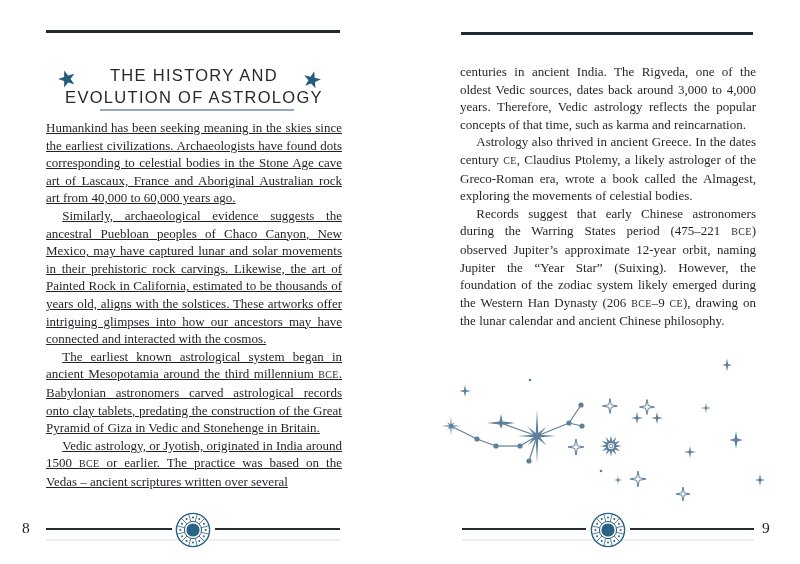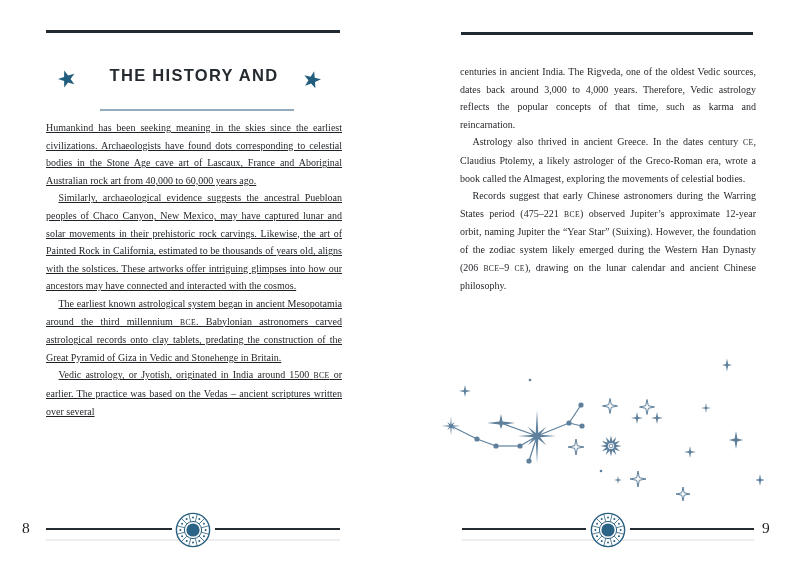--- a/index.html
+++ b/index.html
@@ -6,28 +6,28 @@
   html,body{margin:0;padding:0;background:#fff;}
   .spread{position:relative;width:800px;height:564px;background:#ffffff;overflow:hidden;
           font-family:"Liberation Serif",serif;}
   .page{position:absolute;top:0;width:400px;height:564px;}
   #page-left{left:0;}
   #page-right{left:400px;}
 
   .rule-top{position:absolute;height:2.5px;background:#222a31;}
 
   .chapter-title{position:absolute;left:46px;top:64px;width:296px;text-align:center;
-      font-family:"Liberation Sans",sans-serif;font-weight:700;font-size:16.5px;
+      font-family:"Liberation Sans",sans-serif;font-weight:400;font-size:16.5px;
       line-height:22px;letter-spacing:1.3px;color:#242a30;}
   .title-underline{position:absolute;left:100px;top:109px;width:194px;height:1.5px;background:#92abbd;}
   .title-star{position:absolute;width:18px;height:18px;}
   #title-star-left{left:58px;top:70px;}
   #title-star-right{left:303px;top:71px;}
 
-  .body-text{position:absolute;font-size:10px;line-height:17.6px;color:#1f2226;
+  .body-text{position:absolute;font-size:13px;line-height:17.6px;color:#1f2226;
       text-align:justify;}
   #body-left{left:46px;top:119px;width:296px;text-decoration:underline;}
   #body-right{left:60px;top:63px;width:296px;}
   p.para{margin:0;}
   p.para.indent{text-indent:1.25em;}
   .sc{font-size:0.76em;letter-spacing:0.4px;}
   .it{}
 
   .constellation{position:absolute;left:28px;top:348px;width:344px;height:162px;overflow:visible;}
 
@@ -57,20 +57,21 @@
 
     <svg class="title-star" id="title-star-left" viewBox="0 0 18 18">
       <polygon class="fivestar" transform="rotate(-18 9 9)" points="9,0 11.1,6.1 17.6,6.2 12.4,10.1 14.3,16.3 9,12.6 3.7,16.3 5.6,10.1 0.4,6.2 6.9,6.1" fill="#225d7d"></polygon>
     </svg>
     <svg class="title-star" id="title-star-right" viewBox="0 0 18 18">
       <polygon class="fivestar" transform="rotate(14 9 9)" points="9,0 11.1,6.1 17.6,6.2 12.4,10.1 14.3,16.3 9,12.6 3.7,16.3 5.6,10.1 0.4,6.2 6.9,6.1" fill="#225d7d"></polygon>
     </svg>
 
     <div class="chapter-title">
       <div>THE HISTORY AND</div>
+      <div>EVOLUTION OF ASTROLOGY</div>
     </div>
     <div class="title-underline"></div>
 
     <div class="body-text" id="body-left">
         <p class="para"><span>Humankind has been seeking meaning in the skies since the earliest civilizations. Archaeologists have found dots corresponding to celestial bodies in the Stone Age cave art of Lascaux, France and Aboriginal Australian rock art from 40,000 to 60,000 years ago.</span></p>
         <p class="para indent"><span>Similarly, archaeological evidence suggests the ancestral Puebloan peoples of Chaco Canyon, New Mexico, may have captured lunar and solar movements in their prehistoric rock carvings. Likewise, the art of Painted Rock in California, estimated to be thousands of years old, aligns with the solstices. These artworks offer intriguing glimpses into how our ancestors may have connected and interacted with the cosmos.</span></p>
         <p class="para indent"><span>The earliest known astrological system began in ancient Mesopotamia around the third millennium </span><span class="sc">BCE</span><span>. Babylonian astronomers carved astrological records onto clay tablets, predating the construction of the Great Pyramid of Giza in Vedic and Stonehenge in Britain.</span></p>
         <p class="para indent"><span>Vedic astrology, or Jyotish, originated in India around 1500 </span><span class="sc">BCE</span><span> or earlier. The practice was based on the Vedas – ancient scriptures written over several</span></p>
       </div>
 

